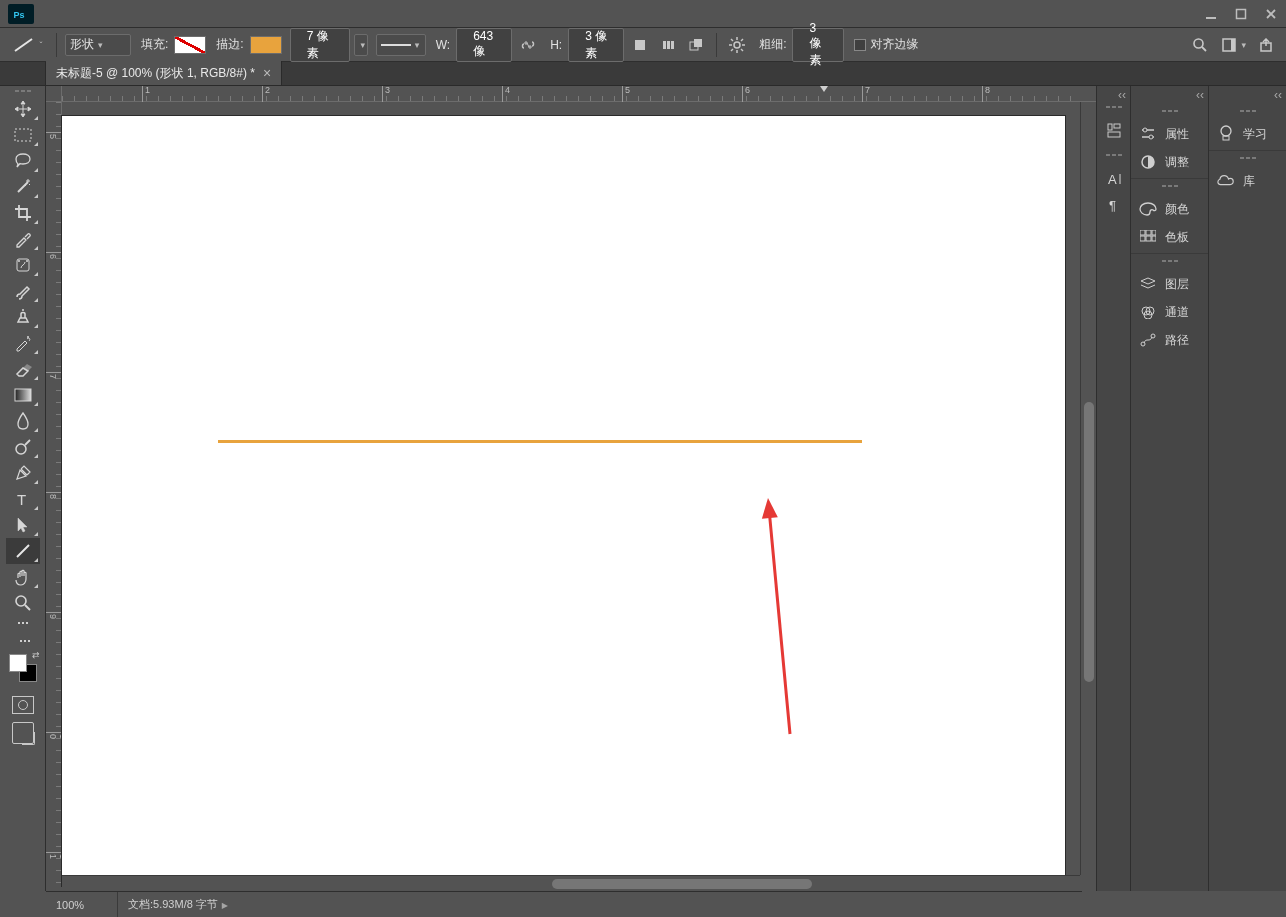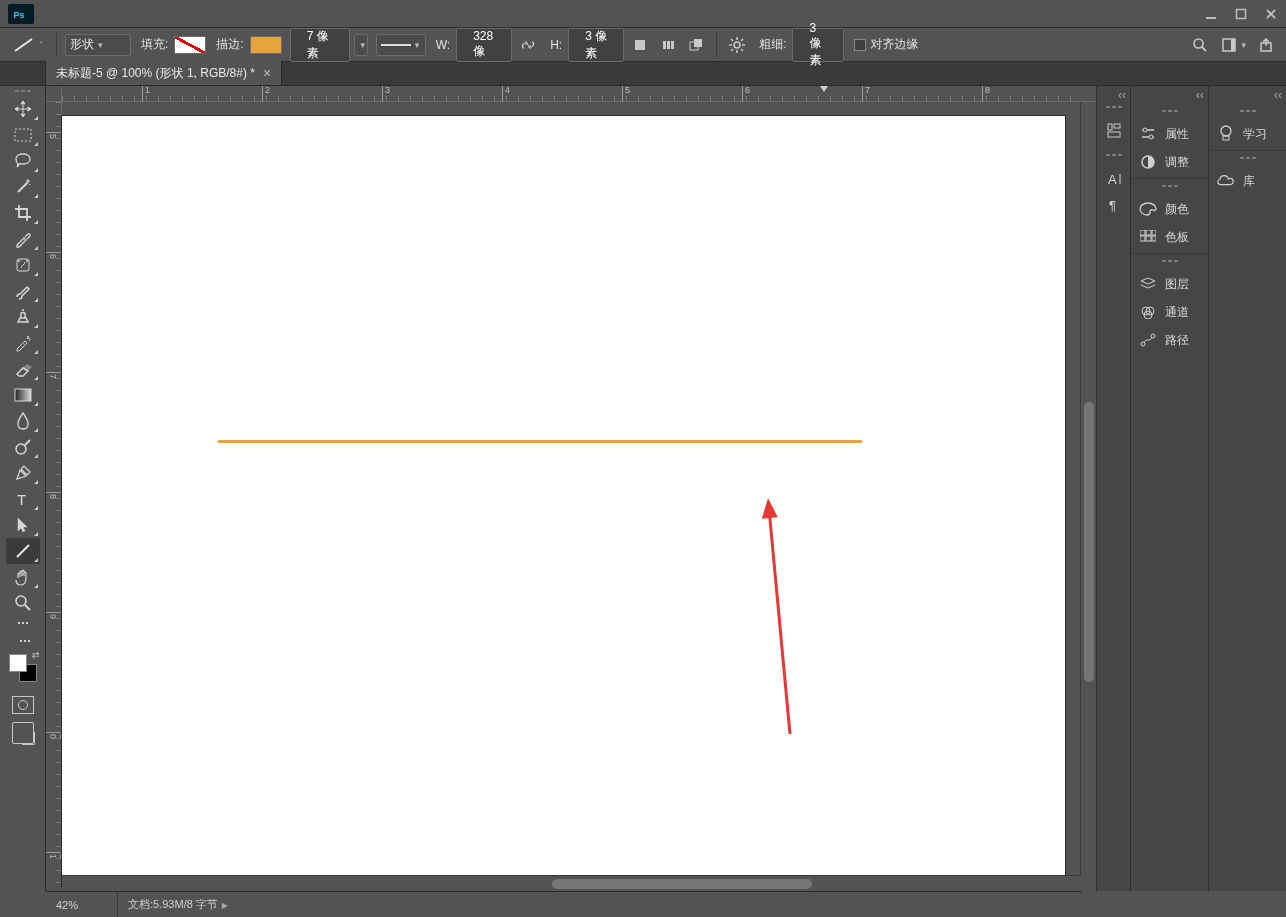--- a/index.html
+++ b/index.html
@@ -146,21 +146,21 @@
       <span class="caret">▾</span>
     </div>
   <div class="dd" style="width:50px;margin-left:4px;">
       <svg width="30" height="6">
         <line x1="0" y1="3" x2="30" y2="3" stroke="#ddd" stroke-width="2"></line>
       </svg>
       <span class="caret">▾</span>
     </div>
   <span class="optlabel">W:</span>
   <div class="numfield" style="width:56px;">
-      <span>328 像</span>
+      <span>643 像</span>
     </div>
   <div class="small-icn">
       <svg width="14" height="14" viewBox="0 0 14 14">
         <path d="M4 4h2v2H4zM8 8h2v2H8zM6 5L8 9" stroke="#c4c4c4" fill="none"></path>
         <path d="M3 10c-2 0-2-4 0-4M11 4c2 0 2 4 0 4" stroke="#c4c4c4" fill="none" stroke-width="1.5"></path>
       </svg>
     </div>
   <span class="optlabel">H:</span>
   <div class="numfield" style="width:56px;">
       <span>3 像素</span>
@@ -788,16 +788,16 @@
             </span>
             <span>库</span>
           </div>
       </div>
     </div>
   </div>
 </div>
 
 <div class="statusbar">
   <div class="zoom">
-      <span>42%</span>
+      <span>100%</span>
     </div>
   <div class="doc"><span>文档:5.93M/8 字节</span><span class="arrow">▶</span></div>
 </div>
 
 </body></html>

